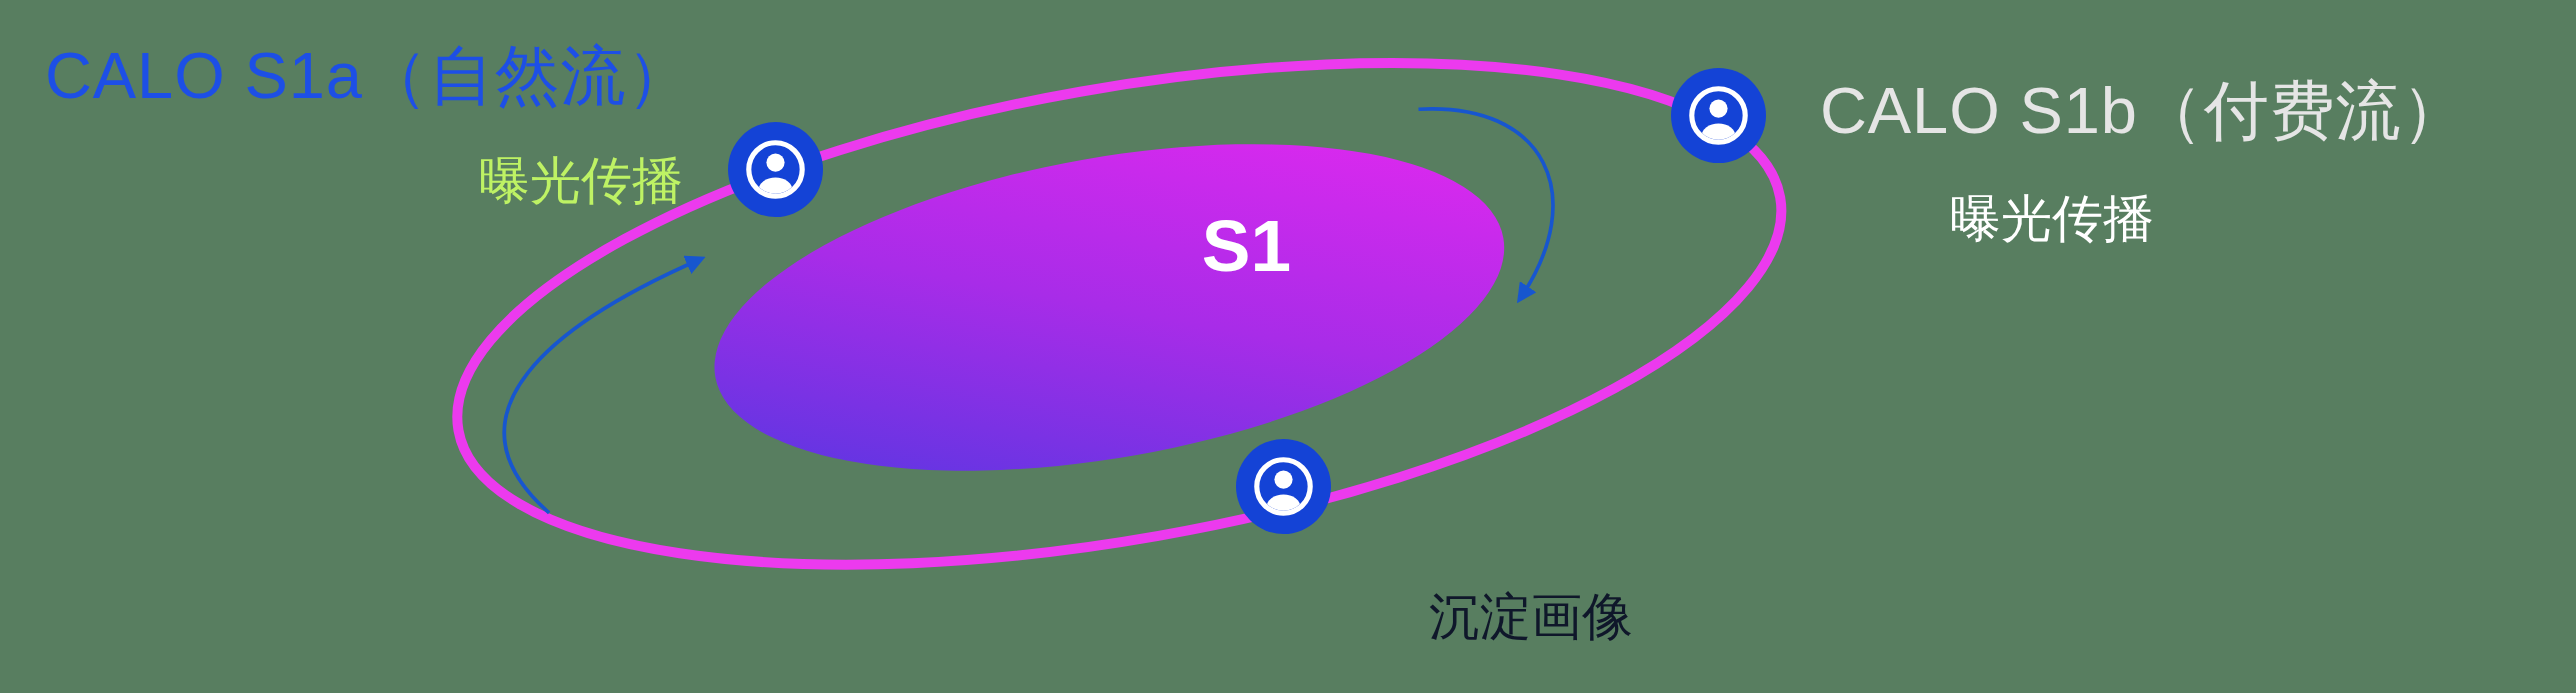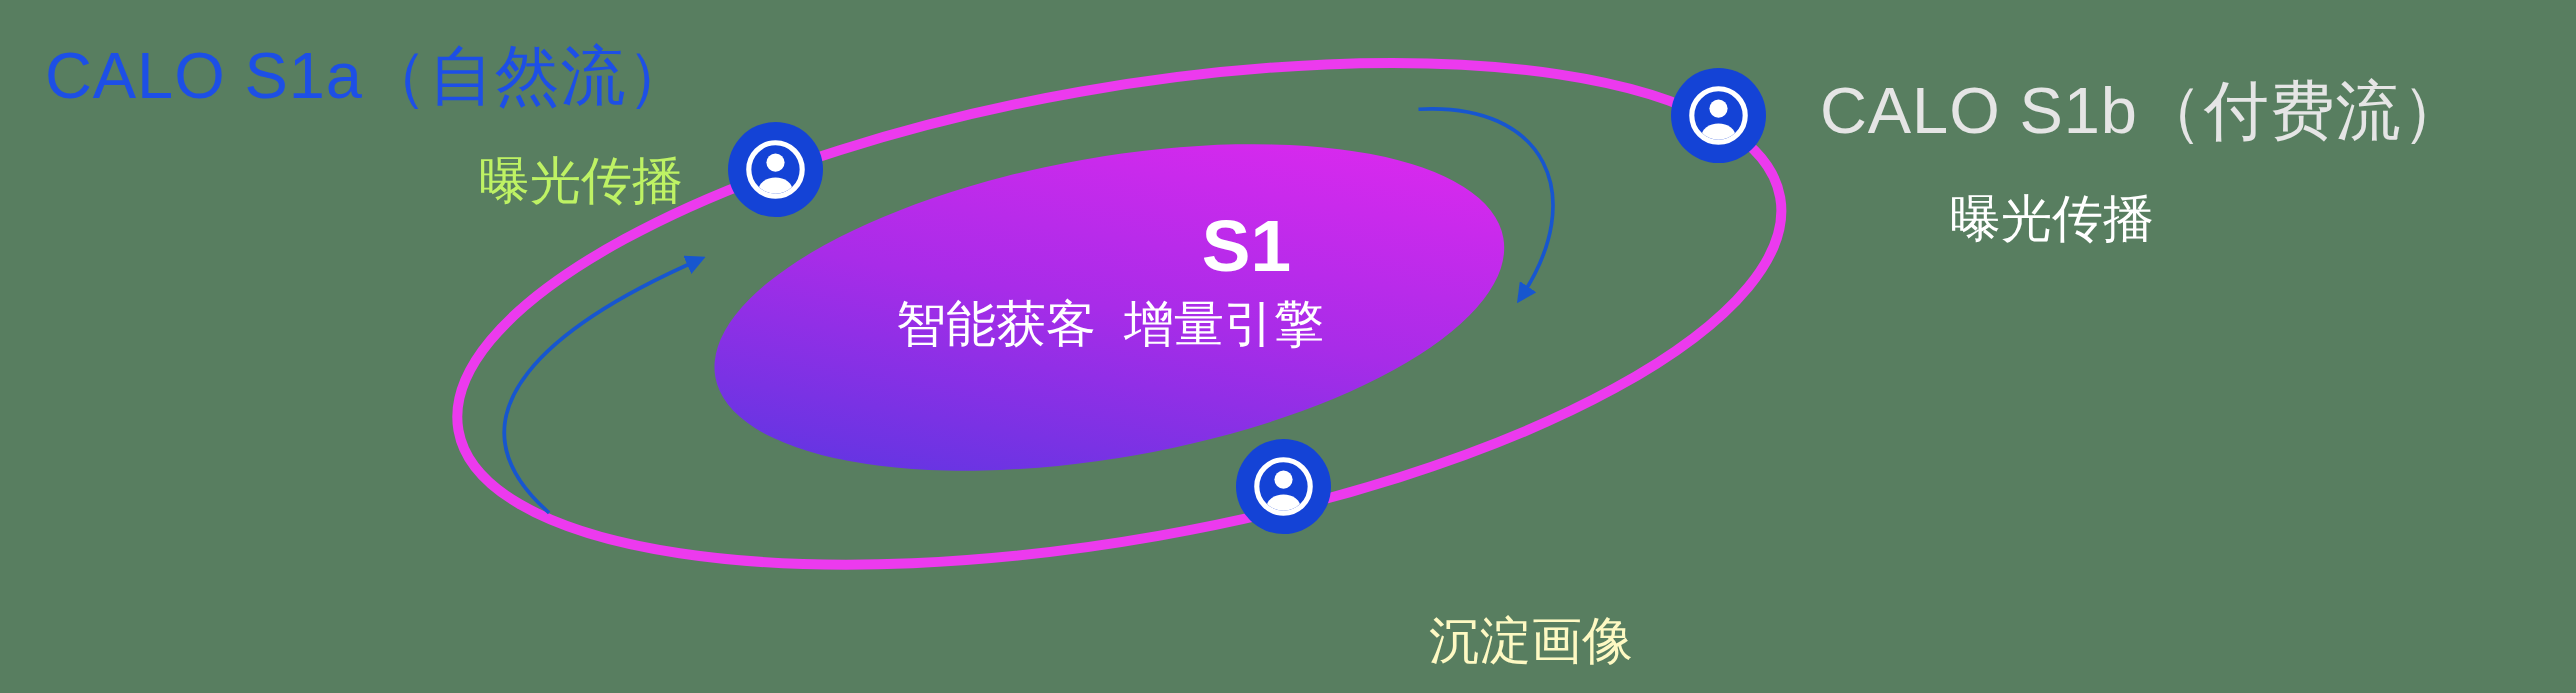--- a/index.html
+++ b/index.html
@@ -95,21 +95,20 @@
     <ellipse cx="1231" cy="345" rx="738" ry="248" fill="none" stroke="#ec3aee" stroke-width="11" transform="rotate(-10 1231 345)"></ellipse>
 
     <ellipse cx="1220" cy="338" rx="440" ry="165" fill="url(#ellipseGrad)" transform="rotate(-10 1220 338)"></ellipse>
 
     <path d="M1560,120 C1700,112 1748,215 1672,328" fill="none" stroke="#1756cf" stroke-width="4" marker-end="url(#arrowhead)"></path>
 
     <path d="M604,564 C480,455 610,355 770,285" fill="none" stroke="#1756cf" stroke-width="4" marker-end="url(#arrowhead)"></path>
   </svg>
 
   <div class="center-title">S1</div>
-  <div class="center-sub">智能获客  增量引擎</div>
 
   <div class="label-title pos-title-a" style="color: rgb(29, 79, 230);">CALO S1a（自然流）</div>
   <div class="label-sub pos-sub-a" style="color: #bef264; margin-left: 44px;">曝光传播</div>
   <div class="node-icon pos-icon-a">
     <svg viewBox="0 0 48 48">
       <circle cx="24" cy="24" r="24" fill="#1443d6"></circle>
       <circle cx="24" cy="24" r="13.5" fill="none" stroke="#ffffff" stroke-width="2.6"></circle>
       <circle cx="24" cy="20.5" r="4.6" fill="#ffffff"></circle>
       <clipPath id="clipA">
           <circle cx="24" cy="24" r="12.2"></circle>
@@ -125,21 +124,21 @@
       <circle cx="24" cy="24" r="24" fill="#1443d6"></circle>
       <circle cx="24" cy="24" r="13.5" fill="none" stroke="#ffffff" stroke-width="2.6"></circle>
       <circle cx="24" cy="20.5" r="4.6" fill="#ffffff"></circle>
       <clipPath id="clipB">
           <circle cx="24" cy="24" r="12.2"></circle>
         </clipPath>
       <ellipse cx="24" cy="34.5" rx="8.6" ry="6.4" fill="#ffffff" clip-path="url(#clipB)"></ellipse>
     </svg>
   </div>
 
-  <div class="label-sub pos-sub-c" style="color: #fef9c3; margin-top: 24px;">沉淀画像</div>
+  <div class="label-sub pos-sub-c" style="color: #0f172a;">沉淀画像</div>
   <div class="node-icon pos-icon-c">
     <svg viewBox="0 0 48 48">
       <circle cx="24" cy="24" r="24" fill="#1443d6"></circle>
       <circle cx="24" cy="24" r="13.5" fill="none" stroke="#ffffff" stroke-width="2.6"></circle>
       <circle cx="24" cy="20.5" r="4.6" fill="#ffffff"></circle>
       <clipPath id="clipC">
           <circle cx="24" cy="24" r="12.2"></circle>
         </clipPath>
       <ellipse cx="24" cy="34.5" rx="8.6" ry="6.4" fill="#ffffff" clip-path="url(#clipC)"></ellipse>
     </svg>

